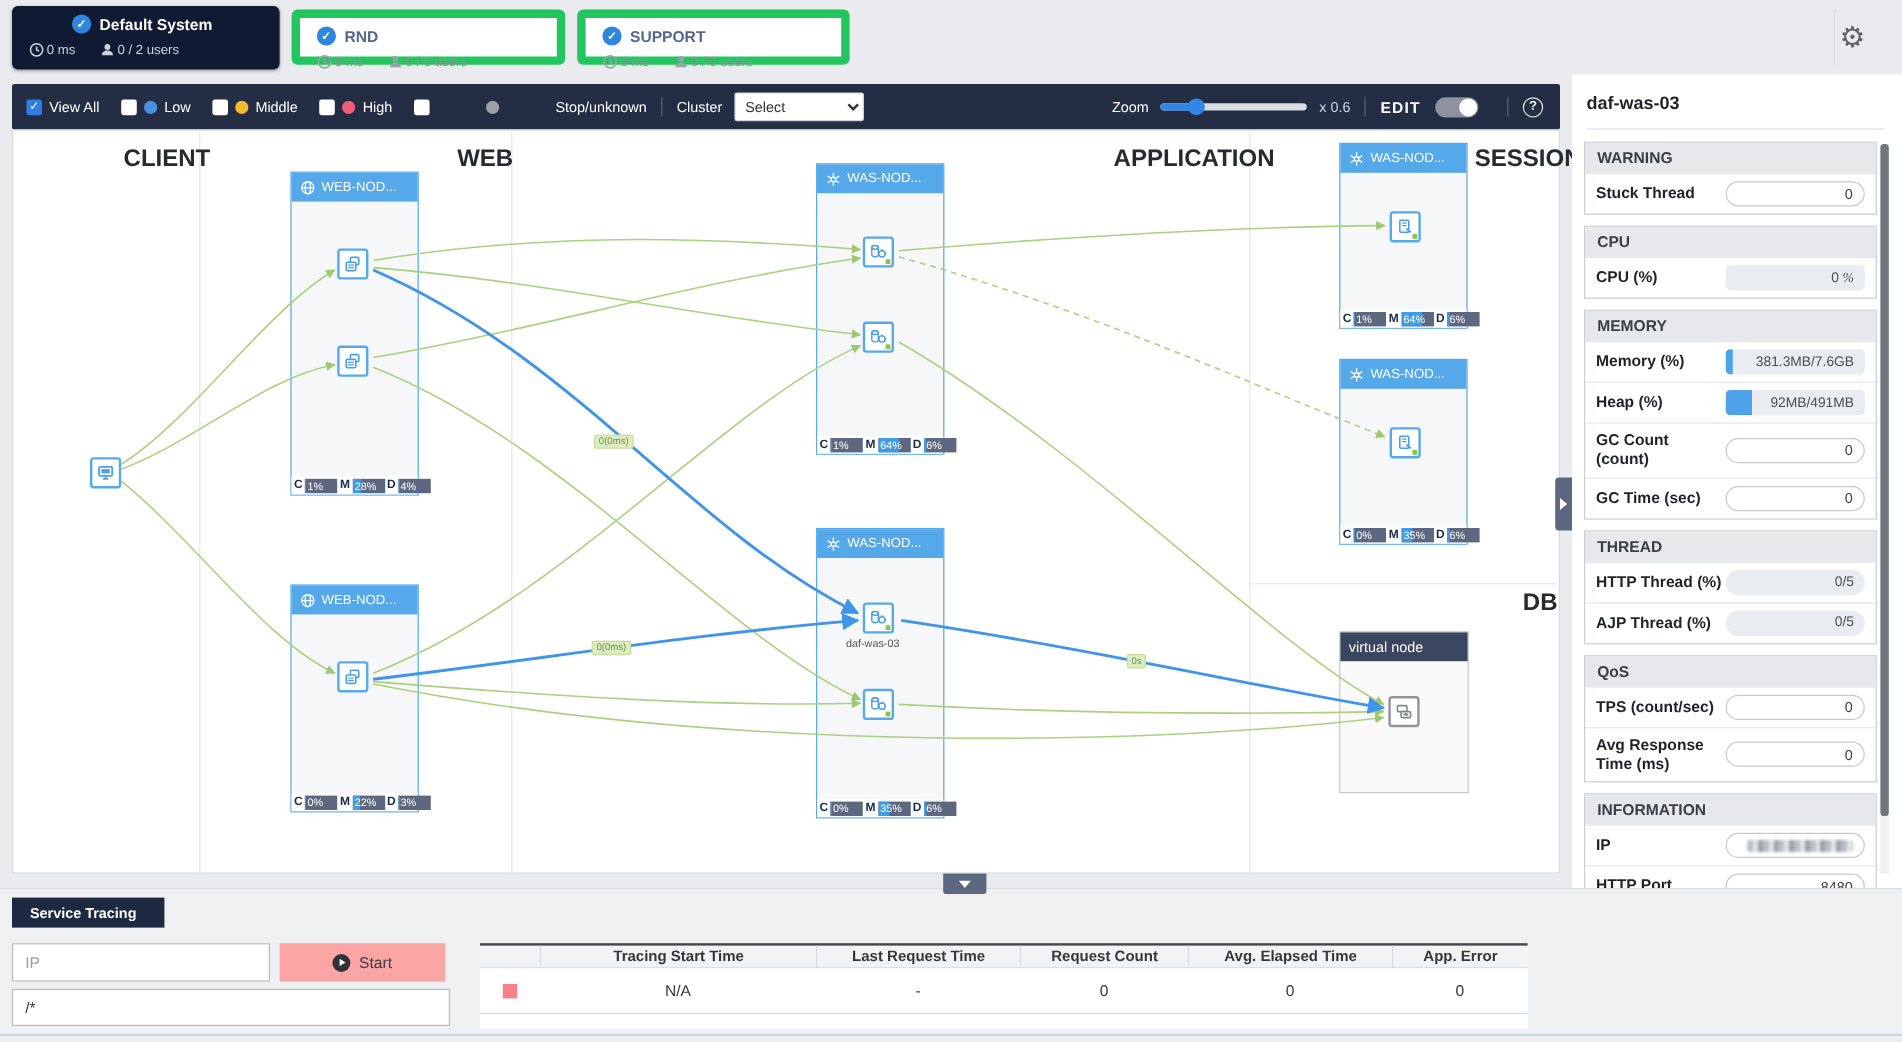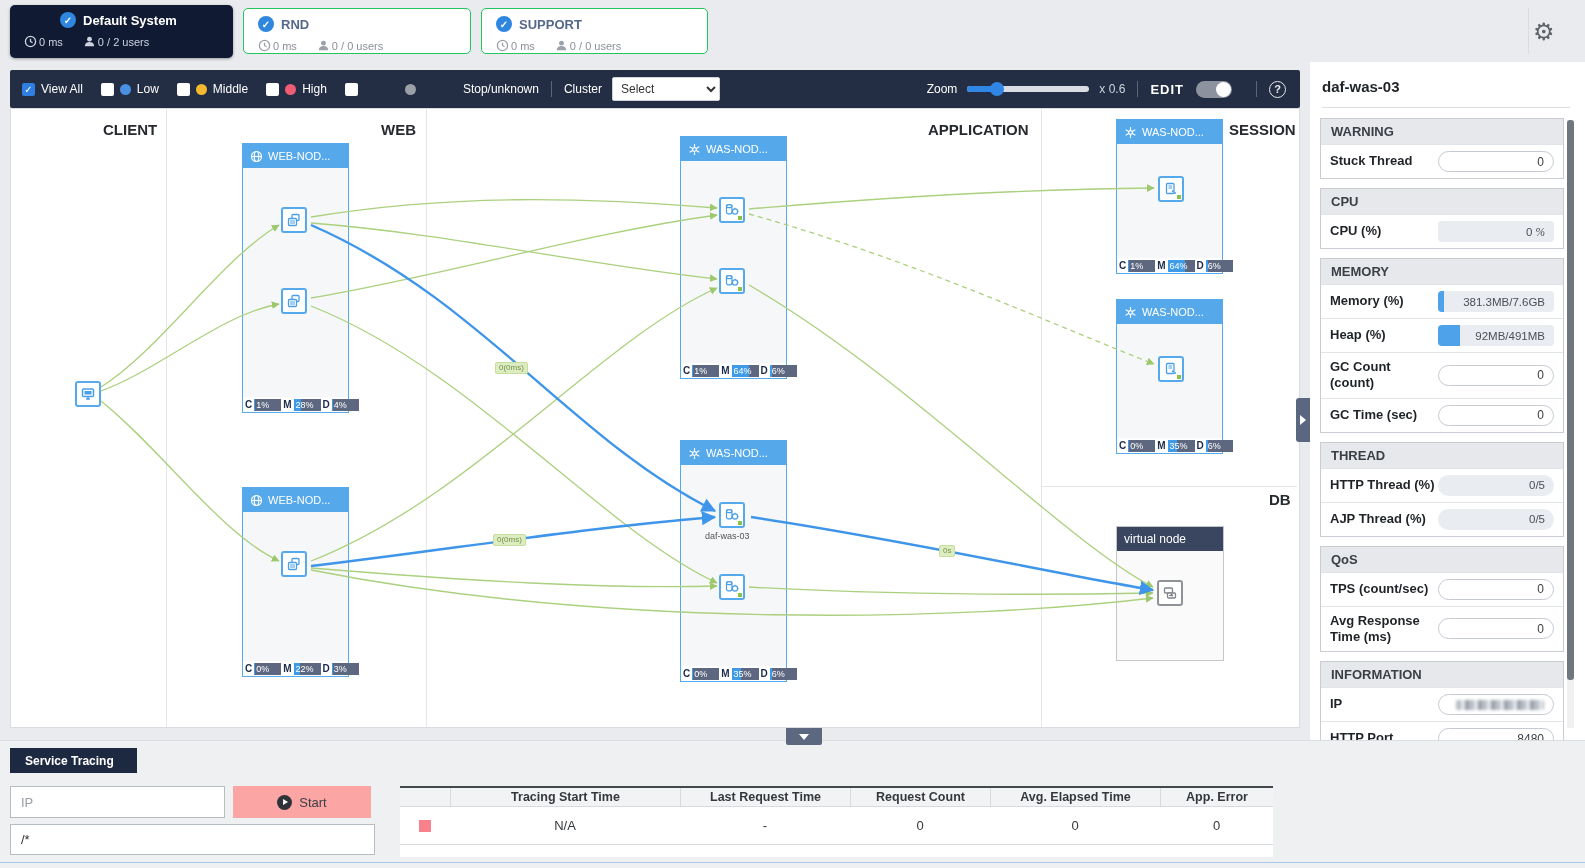--- a/index.html
+++ b/index.html
@@ -4,21 +4,21 @@
 <style>
   * { margin:0; padding:0; box-sizing:border-box; }
   html,body { background:#dfe2e6; }
   body { font-family:"Liberation Sans", sans-serif; }
   .page { position:relative; width:1585px; height:868px; background:#e9ebee; overflow:hidden; }
   .abs { position:absolute; }
 
   
   .syscard { position:absolute; border-radius:5px; padding:7px 14px; cursor:pointer; }
   .syscard.active { background:#101b33; box-shadow:0 1px 3px rgba(0,0,0,.35); }
-  .syscard.idle { background:#ffffff; border:1px solid #22c55e; }
+  .syscard.idle { background:#ffffff; border:7px solid #22c55e; }
   .sys-name-row { display:flex; align-items:center; gap:7px; font-size:13px; font-weight:bold; }
   .syscard.active .sys-name-row { color:#ffffff;margin-left:36px; }
   .syscard.idle .sys-name-row { color:#56688a; }
   .sys-metrics { display:flex; align-items:center; gap:2px; margin-top:7px; font-size:11px; }
   .syscard.active .sys-metrics { color:#cdd4e0; }
   .syscard.idle .sys-metrics { color:#8a9099; }
   .sys-users { margin-left:18px; }
   .mini-ic { display:inline-flex; width:13px; height:13px; }
   .chk-circle { width:16px; height:16px; border-radius:50%; background:#2e86de; display:inline-flex; align-items:center; justify-content:center; color:#fff; font-size:10px; font-weight:bold; }
   .chk-circle::after { content:"✓"; }
@@ -41,21 +41,21 @@
   .toggle { position:relative; width:36px; height:17px; border-radius:9px; background:#8d939e; cursor:pointer; }
   .toggle-knob { position:absolute; right:1px; top:1px; width:15px; height:15px; border-radius:50%; background:#fff; }
   .help { width:17px; height:17px; border-radius:50%; border:1.5px solid #e8eaee; color:#e8eaee; font-size:11px; font-weight:bold; display:flex; align-items:center; justify-content:center; cursor:pointer; }
   .help::after { content:"?"; }
   .edit-lbl { font-weight:bold; letter-spacing:1px; font-size:13px; }
   .zoom-val { color:#cfd5de; }
 
   
   .canvas { position:absolute; left:10px; top:108px; width:1290px; height:620px; background:#fff; border:1px solid #d8dbdf; }
   .col-line { position:absolute; top:0; bottom:0; width:1px; background:#e4e6e9; }
-  .tier-lbl { position:absolute; font-size:15px; font-weight:bold; color:#26292e; }
+  .tier-lbl { position:absolute; font-size:20px; font-weight:bold; color:#26292e; }
   .edges { position:absolute; left:0; top:0; z-index:5; pointer-events:none; }
   .ge { fill:none; stroke:#abd07e; stroke-width:1.3; }
   .ge.dash { stroke-dasharray:5 4; }
   .be { fill:none; stroke:#3e95e9; stroke-width:2.4; }
   .edge-lbl { position:absolute; z-index:6; background:#dcedc1; color:#77904c; font-size:8px; line-height:10px; padding:0 3px; border-radius:2px; border:1px solid #c6dd9d; }
 
   .node { position:absolute; border:1px solid #56a9ea; background:#f6f7f8; z-index:2; cursor:pointer; }
   .node-head { height:24px; background:#55a9eb; color:#fff; font-size:11px; display:flex; align-items:center; gap:5px; padding:0 7px; white-space:nowrap; overflow:hidden; }
   .node.gray { border-color:#c4c6ca; background:#fafafa; }
   .node-head.dark { background:#3a465f; font-size:12px; }

